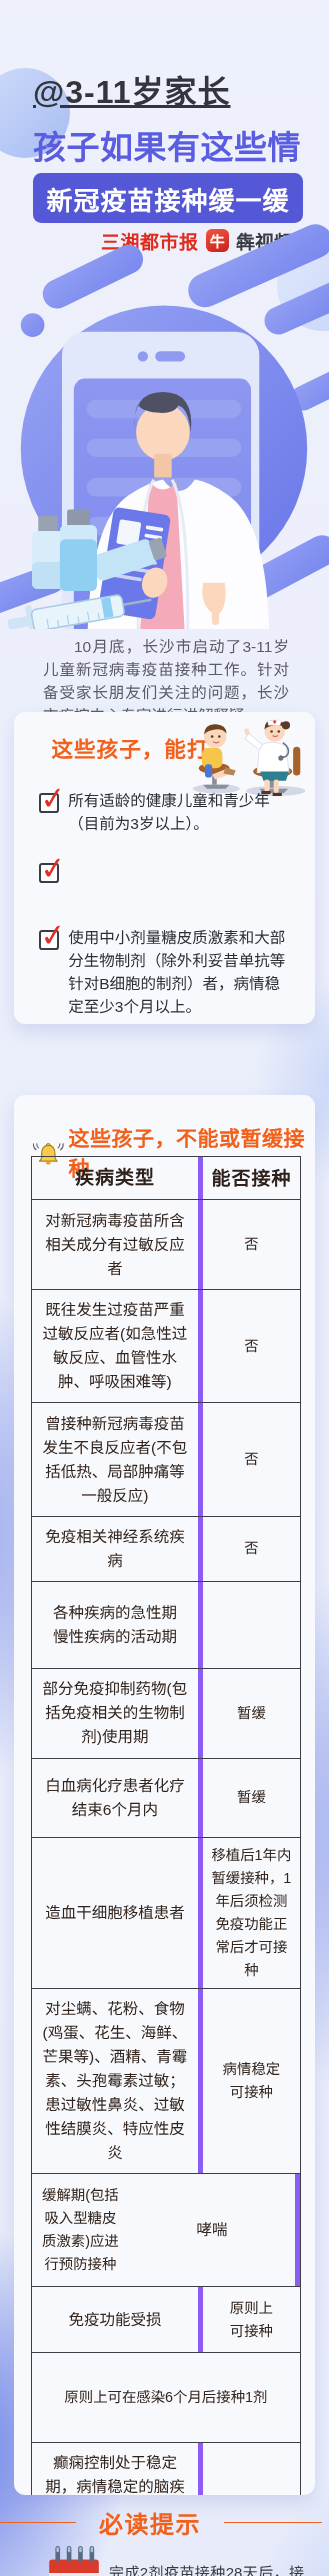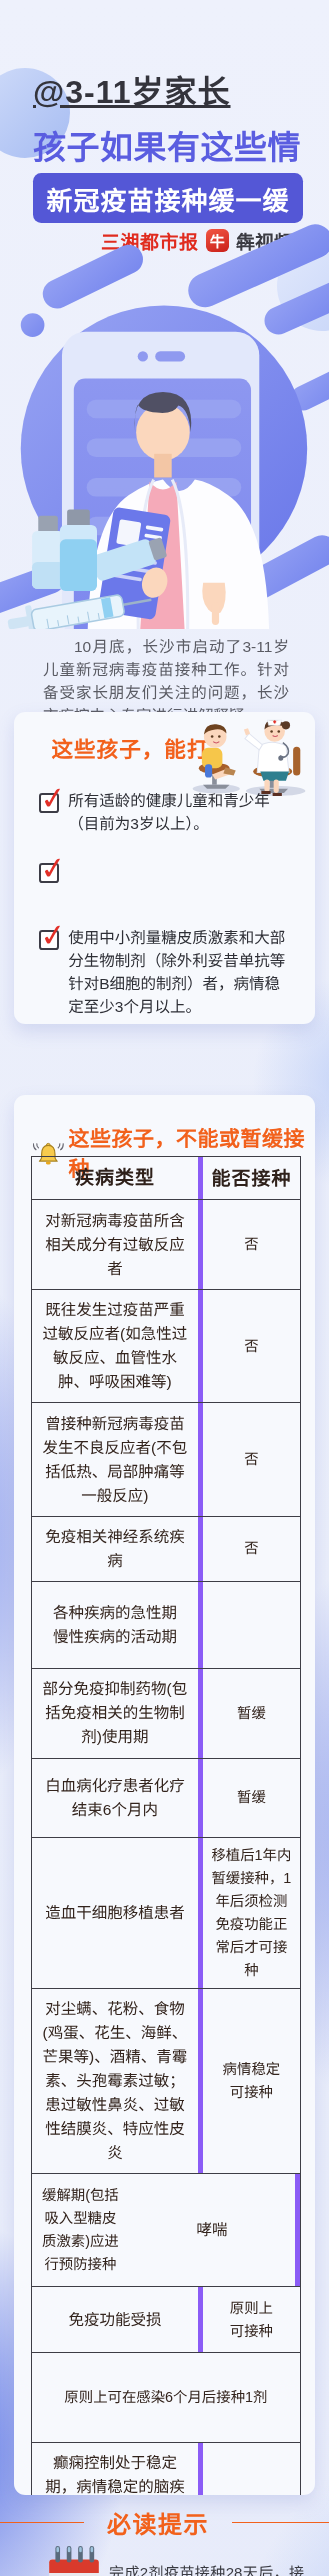--- a/index.html
+++ b/index.html
@@ -55,21 +55,21 @@
   .trow:first-child{border-top:none;}
   .tcell{display:flex;align-items:center;justify-content:center;}
   .tcell.c1{width:171px;border-right:5px solid #8b5cf6;padding:8.2px 9.3px;}
   .tcell.c2{flex:1;padding:6.2px 6.2px;}
   .tcell span{font-size:15.5px;line-height:24px;color:#33241d;text-align:center;white-space:pre-line;}
   .tcell.c2 span{font-size:14.4px;line-height:23px;}
   .tcell span.long{text-align:center;}
   .thead{min-height:42px;}
   .thead .tcell span{font-size:19px;font-weight:900;color:#2f211b;letter-spacing:1px;}
   
-  .must{left:8px;top:2505px;width:300px;display:flex;align-items:center;justify-content:center;gap:23px;}
+  .must{left:0;top:2505px;width:300px;display:flex;align-items:center;justify-content:center;gap:23px;}
   .must .ln{height:1.5px;width:98px;background:#f2611c;flex:none;}
   .must .tx{font-size:24px;font-weight:900;color:#f2611c;letter-spacing:1.5px;white-space:nowrap;}
   .tip-text{margin:0;font-size:15px;line-height:22px;color:#3a3b42;text-align:justify;}
   .tip1-icon{left:48px;top:2544px;}
   .tip1-text{left:109px;top:2562px;width:195px;}
 </style>
 </head>
 <body>
 
 <div class="page">

